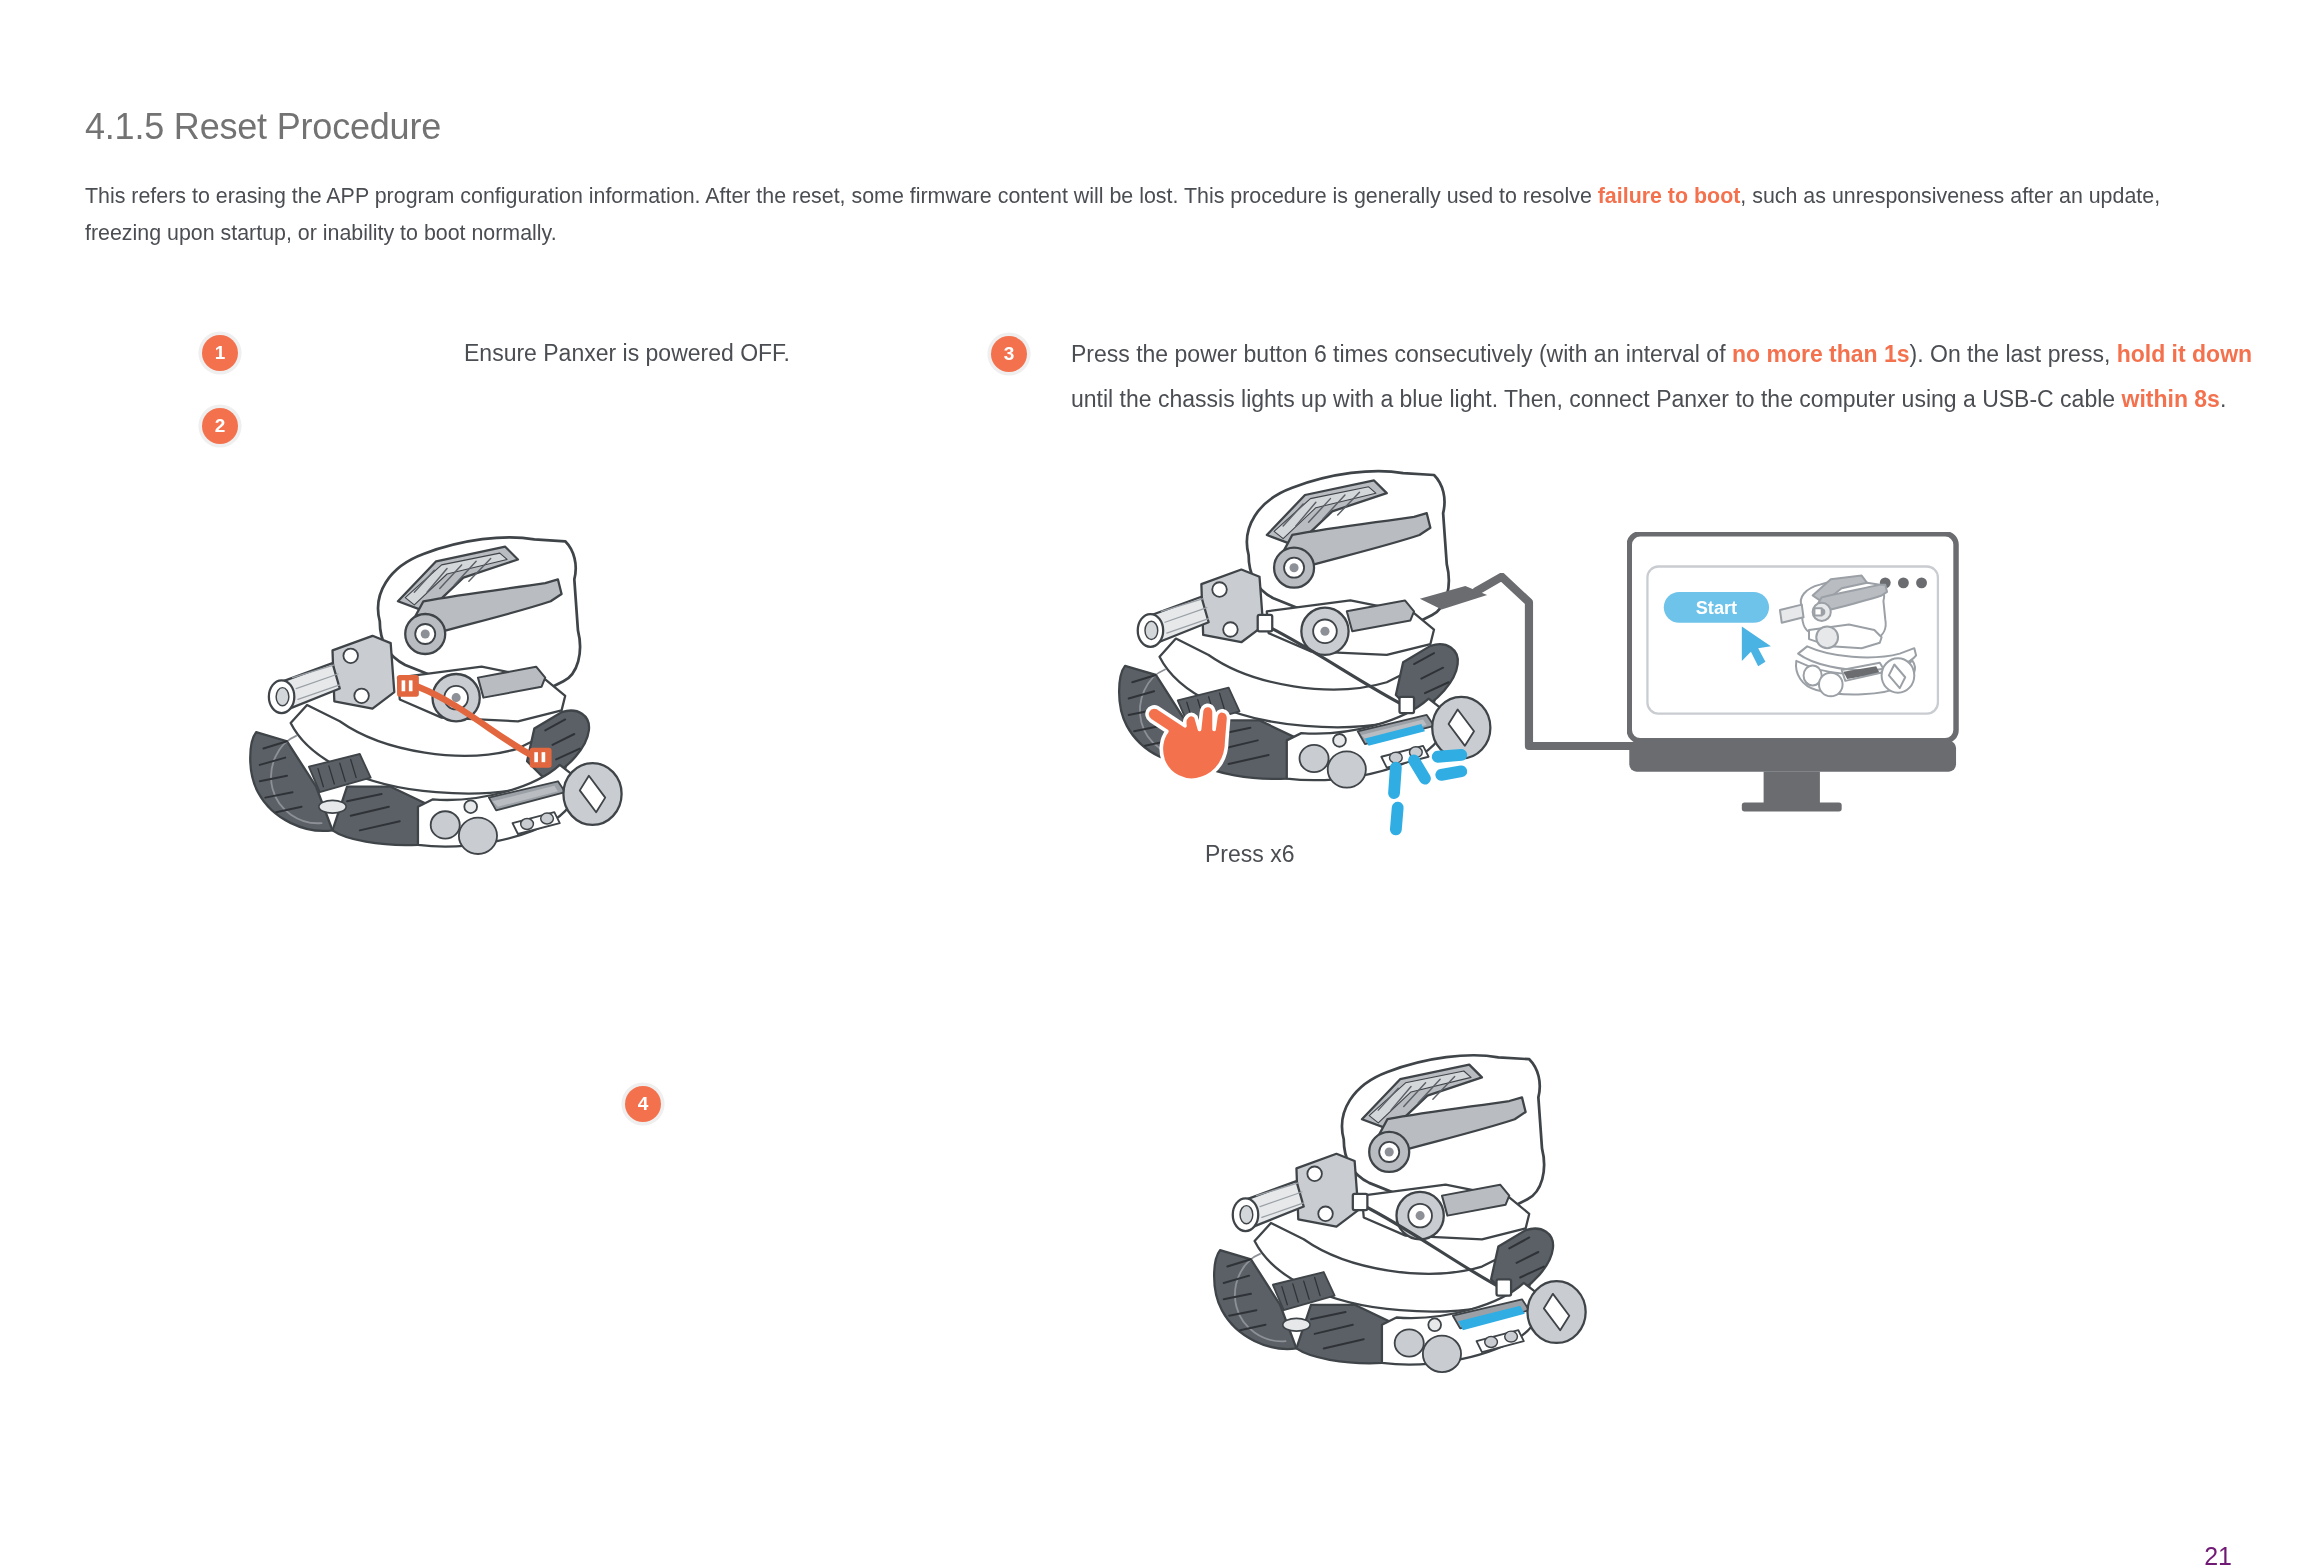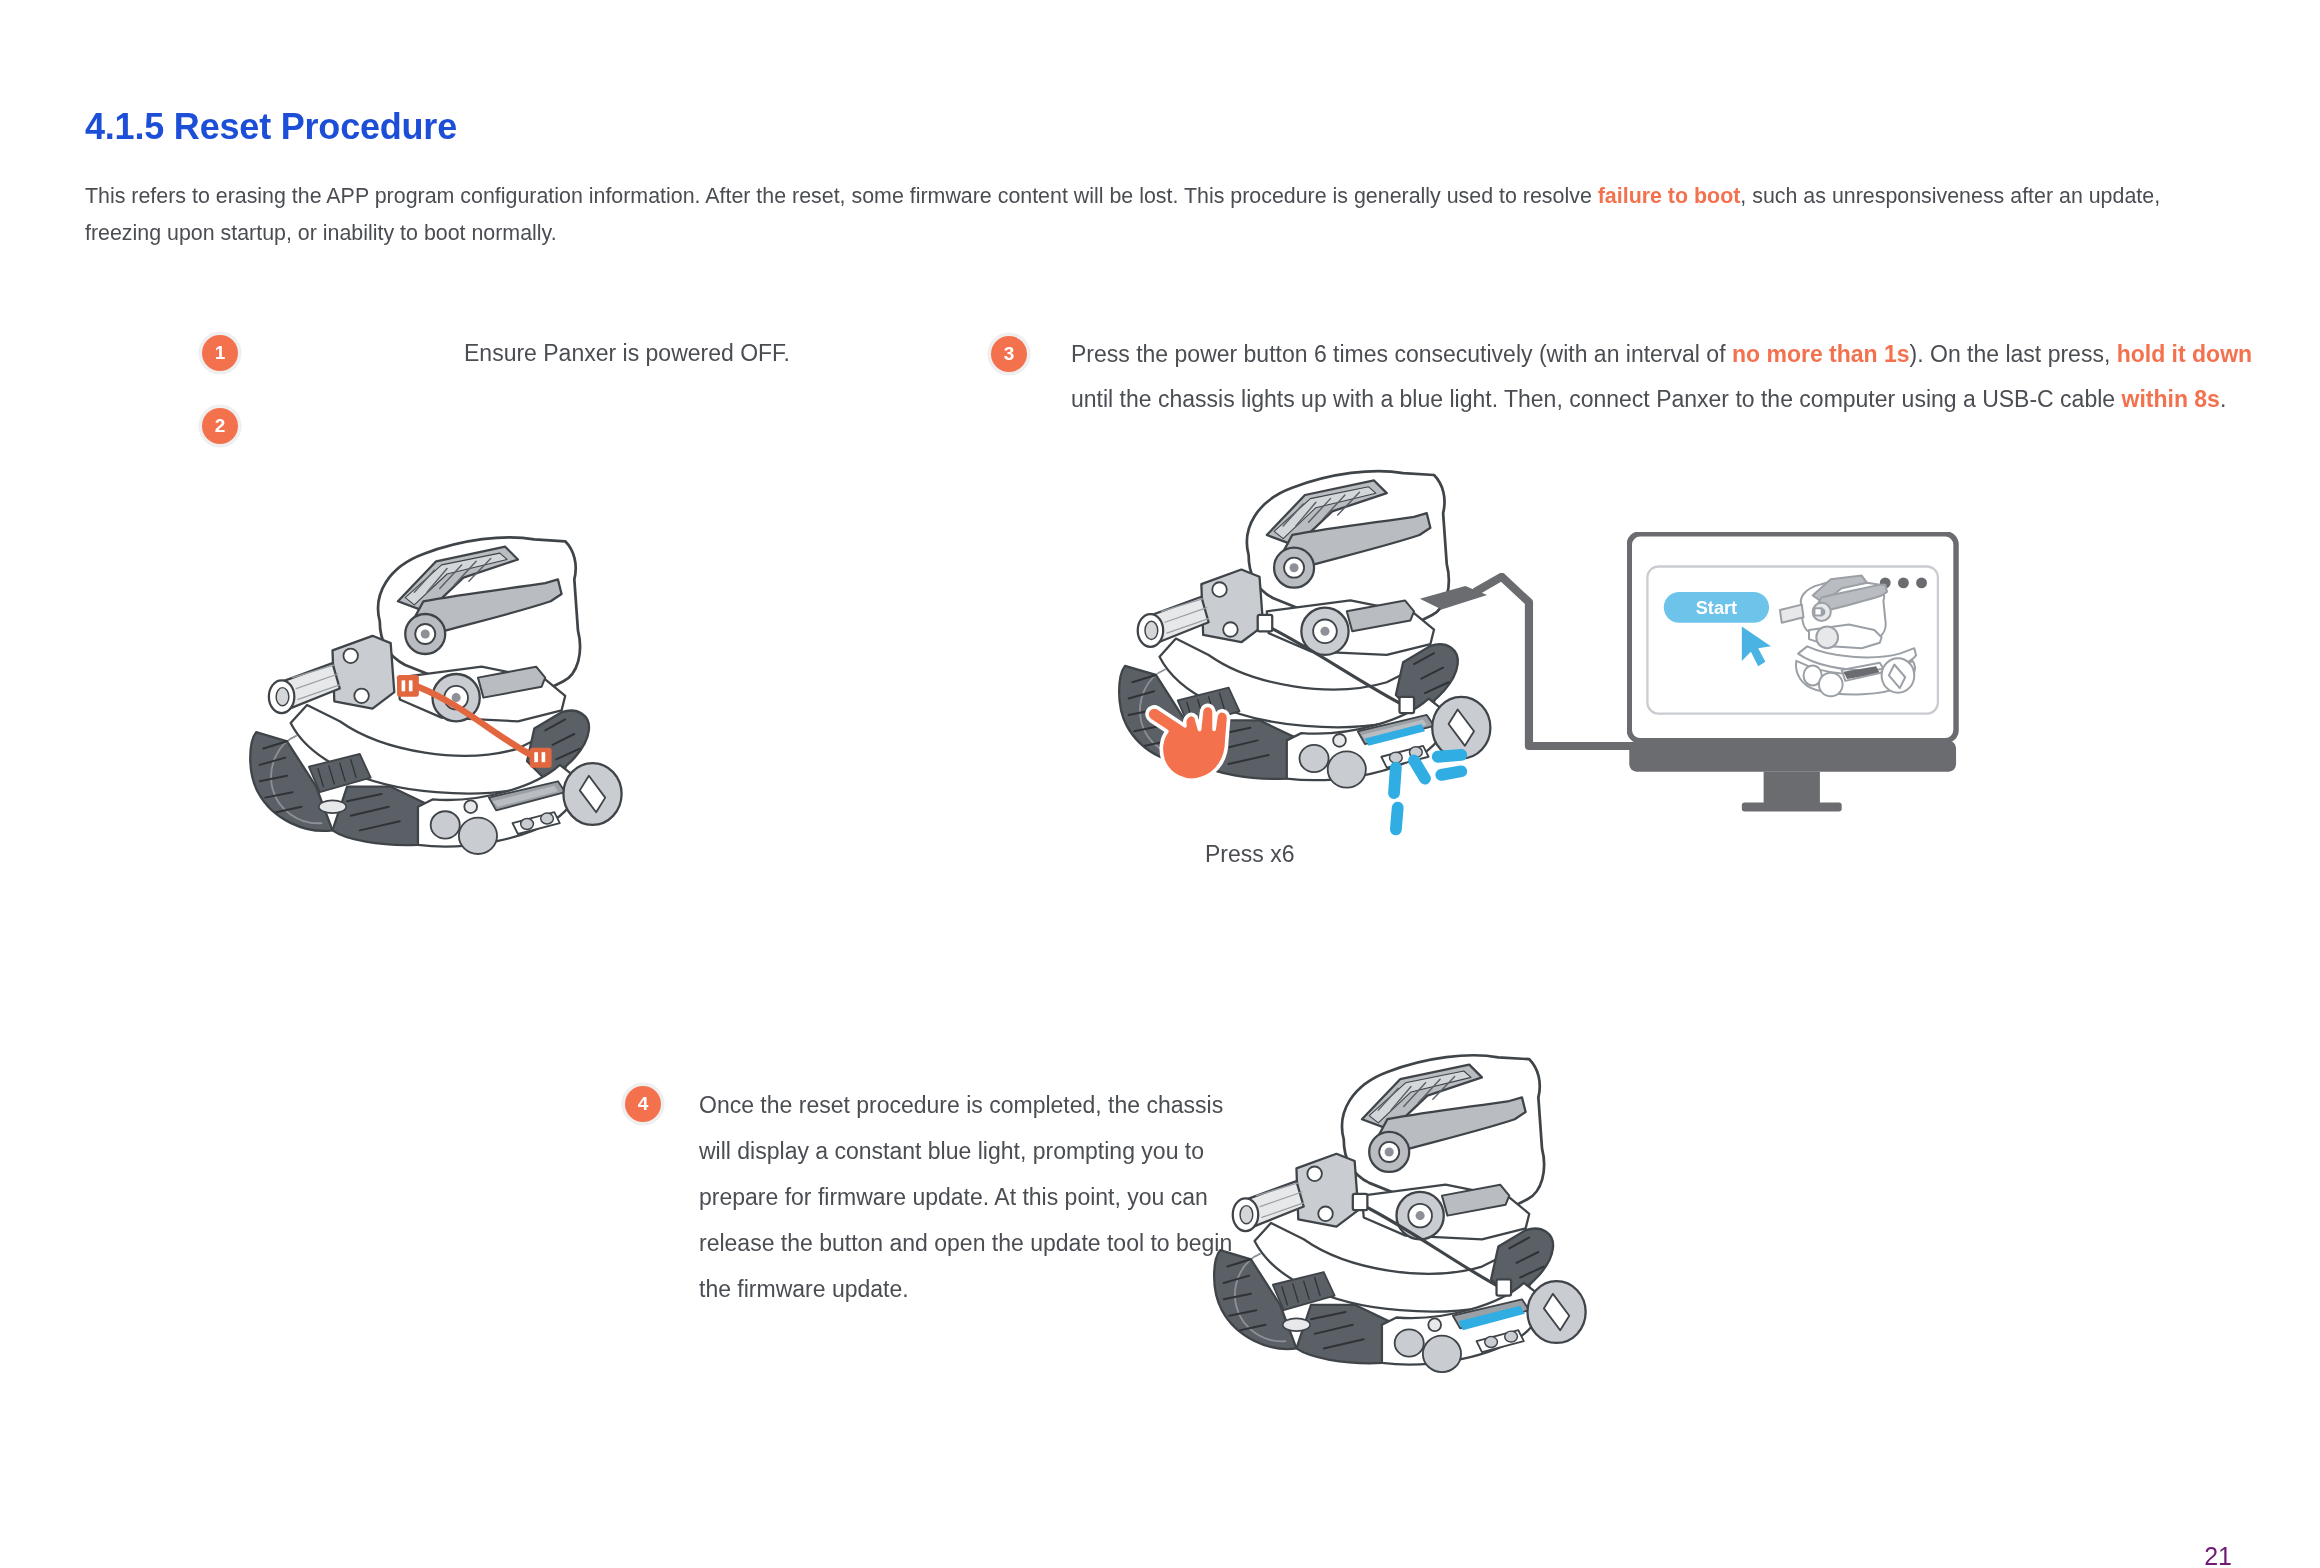--- a/index.html
+++ b/index.html
@@ -13,22 +13,22 @@
     position: relative;
     overflow: hidden;
   }
 
   
   #page-title {
     position: absolute;
     left: 85px;
     top: 106px;
     font-size: 36px;
-    font-weight: bold;
-    color: #1d4ed8;
+    font-weight: normal;
+    color: #737373;
     letter-spacing: -0.2px;
     white-space: nowrap;
   }
 
   
   #intro-paragraph {
     position: absolute;
     left: 85px;
     top: 178px;
     width: 2146px;
@@ -120,21 +120,20 @@
   <div class="badge">2</div>
 </div>
 
 <div class="step" id="step-3">
   <div class="badge">3</div>
   <div class="step-text"><span>Press the power button 6 times consecutively (with an interval of </span><span class="hl">no more than 1s</span><span>). On the last press, </span><span class="hl">hold it down</span><span> until the chassis lights up with a blue light. Then, connect Panxer to the computer using a USB-C cable </span><span class="hl">within 8s</span><span>.</span></div>
 </div>
 
 <div class="step" id="step-4">
   <div class="badge">4</div>
-  <div class="step-text">Once the reset procedure is completed, the chassis will display a constant blue light, prompting you to prepare for firmware update. At this point, you can release the button and open the update tool to begin the firmware update.</div>
 </div>
 
 <svg class="illo" id="illo-connect" viewBox="0 0 500 440">
   <g fill="none" stroke="#3f4449" stroke-width="3" stroke-linejoin="round" stroke-linecap="round">
 
     <path d="M148 118 C140 88 158 58 196 44 C238 28 286 22 318 28 L352 30
              C362 40 366 56 362 72 L366 128 C372 152 366 176 350 184
              L326 196 C300 204 262 202 236 190 L176 166 C156 156 148 138 148 118 Z" fill="#ffffff"></path>
 
     <path d="M168 96 L210 52 L286 36 L300 50 L240 70 L200 108 Z" fill="#b9bcc1" stroke-width="2.5"></path>

